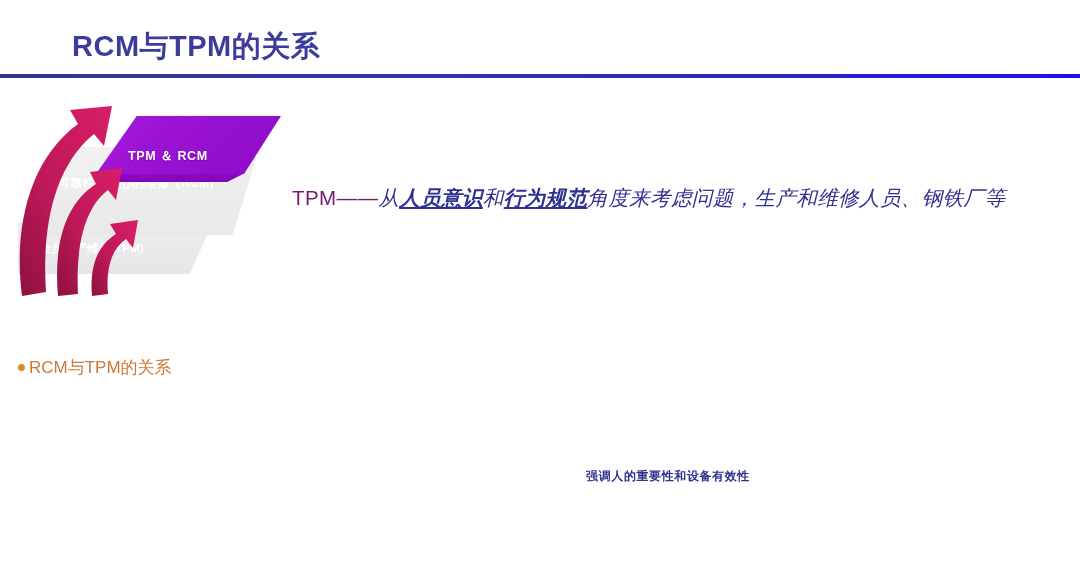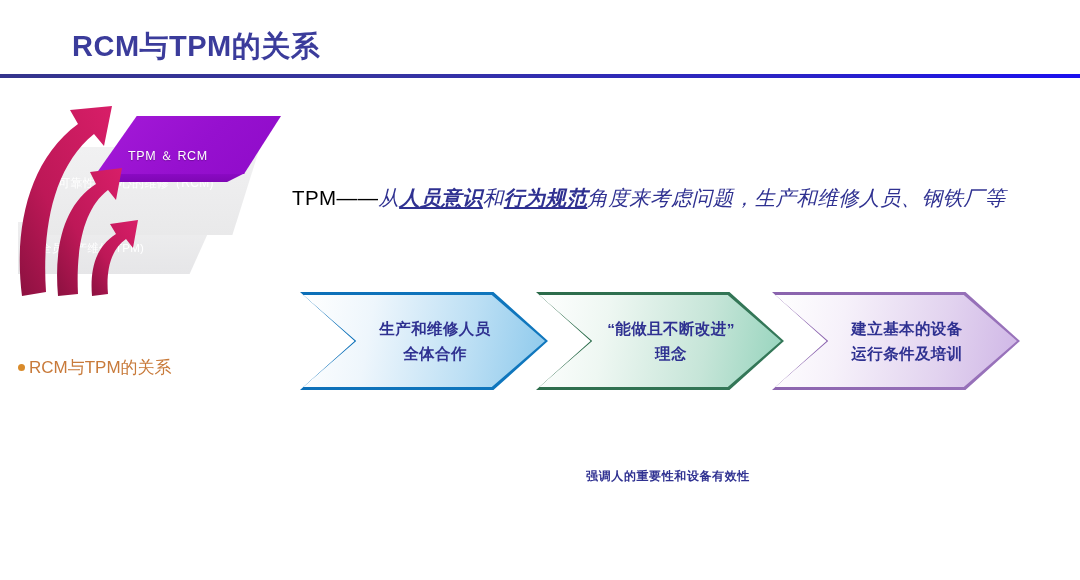--- a/index.html
+++ b/index.html
@@ -52,21 +52,21 @@
     height: 215px;
   }
   .slab {
     position: absolute;
     display: flex;
     align-items: center;
   }
   .slab-label {
     position: relative;
     color: #ffffff;
-    font-weight: normal;
+    font-weight: bold;
     white-space: nowrap;
   }
 
   
   .slab-bottom {
     left: 18px;
     top: 130px;
     width: 195px;
     height: 52px;
     background: linear-gradient(to bottom, #eeeeef 0%, #e6e6e8 100%);
@@ -156,21 +156,21 @@
     left: 292px;
     top: 176px;
     width: 770px;
     font-size: 20.5px;
     line-height: 36px;
     color: #2f3191;
     font-style: italic;
     letter-spacing: 0.4px;
   }
   .body-text .accent {
-    color: #000000;
+    color: #701a75;
     font-style: normal;
     font-weight: normal;
   }
   .body-text .strong {
     font-weight: bold;
     text-decoration: underline;
   }
 
   
   .chevrons {
@@ -273,47 +273,18 @@
 
   <div class="nav-item">
     <span class="nav-bullet"></span>
     <span>RCM与TPM的关系</span>
   </div>
 
   <div class="body-text">
     <span class="accent">TPM</span><span class="accent">——</span><span>从</span><span class="strong">人员意识</span><span>和</span><span class="strong">行为规范</span><span>角度来考虑问题，生产和维修人员、钢铁厂等</span>
   </div>
 
-  <div class="chevrons">
-
-    <div class="chev chev-1">
-      <div class="chev-inner">
-        <div class="chev-text">
-          <div>生产和维修人员</div>
-          <div>全体合作</div>
-        </div>
-      </div>
-    </div>
-
-    <div class="chev chev-2">
-      <div class="chev-inner">
-        <div class="chev-text">
-          <div>“能做且不断改进”</div>
-          <div>理念</div>
-        </div>
-      </div>
-    </div>
-
-    <div class="chev chev-3">
-      <div class="chev-inner">
-        <div class="chev-text">
-          <div>建立基本的设备</div>
-          <div>运行条件及培训</div>
-        </div>
-      </div>
-    </div>
-  </div>
 
   <div class="caption">
     <span class="caption-shift">强调人的重要性和设备有效性</span>
   </div>
 
 </div>
 
 </body></html>

